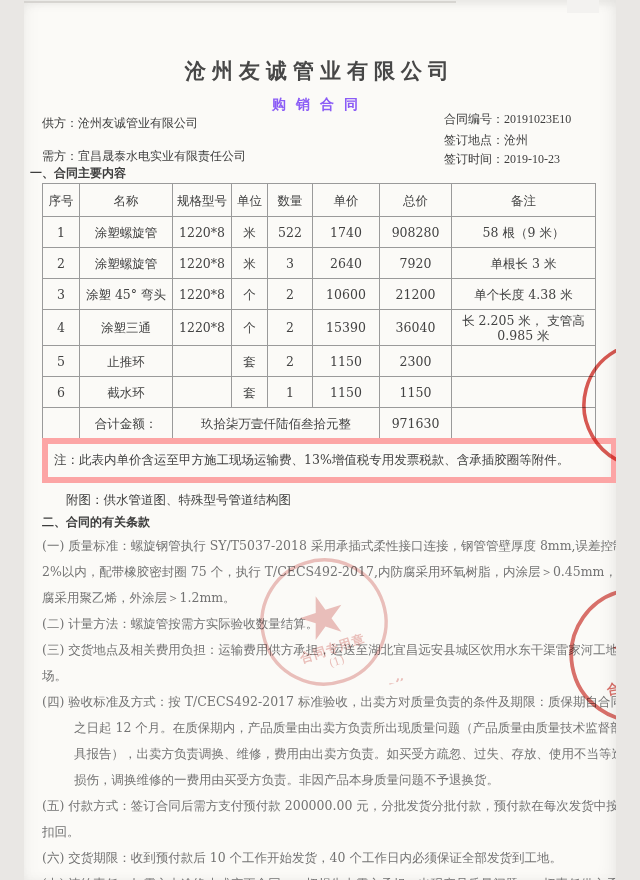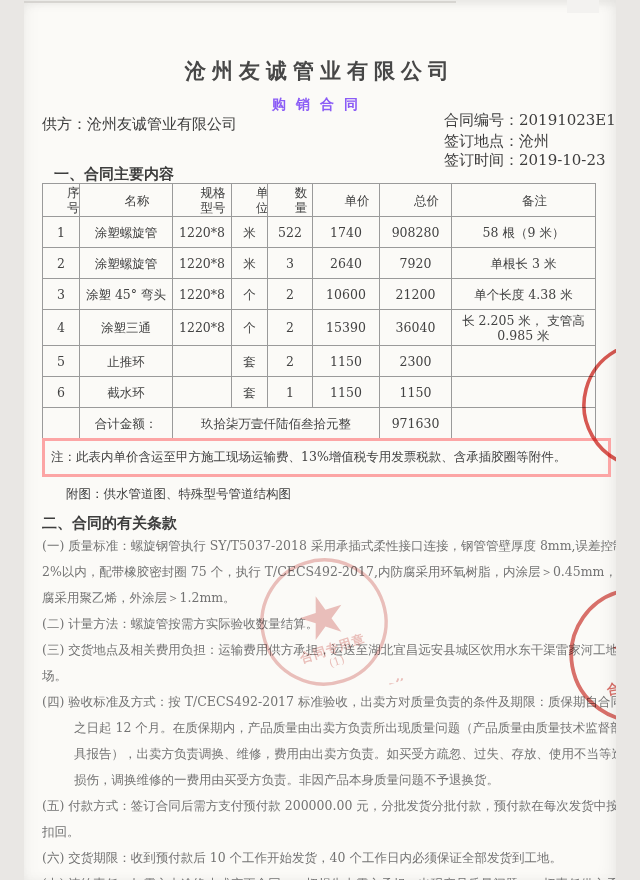--- a/index.html
+++ b/index.html
@@ -12,42 +12,42 @@
   .scan-edge-top{position:absolute;left:0;top:1px;width:432px;height:2px;background:#cfccc8;opacity:.75;}
   .scan-box{position:absolute;background:#f3f2f0;}
   .b1{left:543px;top:0;width:32px;height:13px;}
   .b2{left:612px;top:0;width:28px;height:18px;}
 
   .title{position:absolute;left:0;top:57px;width:100%;text-align:center;
     font-size:21px;font-weight:bold;letter-spacing:6px;color:#474747;}
   .subtitle{position:absolute;left:0;top:96px;width:100%;text-align:center;
     font-size:14px;font-weight:600;letter-spacing:10px;color:#8b5cf6;}
 
-  .line{position:absolute;font-size:15px;white-space:nowrap;}
+  .line{position:absolute;font-size:12px;white-space:nowrap;font-family:Liberation Serif, serif;}
   .supplier{left:18px;top:115px;}
   .buyer{left:18px;top:148px;}
   .meta1{left:420px;top:111px;}
   .meta2{left:420px;top:132px;}
   .meta3{left:420px;top:151px;}
-  .sec1{left:30px;top:165px;font-weight:bold;}
+  .sec1{left:6px;top:165px;font-weight:bold;}
   .sec2{left:18px;top:514px;font-weight:bold;}
 
   .doc-body{position:absolute;left:18px;top:183px;width:556px;}
   table.items{border-collapse:collapse;width:553px;table-layout:fixed;}
   table.items td,table.items th{
     border:1px solid #9a9a9a;font-size:12.5px;font-weight:normal;
     text-align:center;vertical-align:middle;padding:1px 2px;color:#424242;
     overflow:hidden;line-height:15px;
   }
-  table.items tr.hd td{height:30px;padding-left:24px;}
+  table.items tr.hd td{height:30px;}
   table.items tr.r{height:31px;}
   table.items tr.r4{height:36px;}
   .remark-wrap{line-height:15px;}
   .note-box{
-    width:551px;border:3px solid #fca5a5;margin-top:-1px;
+    width:551px;border:6px solid #fca5a5;margin-top:-1px;
     font-size:12.5px;padding:8px 6px;color:#424242;
   }
   .attachment{margin-top:9px;font-size:12.5px;padding-left:24px;}
 
   .terms{position:absolute;left:18px;top:533px;width:606px;}
   .term{font-size:12.5px;line-height:26px;color:#737373;margin:0;}
   .term .no{margin-right:4px;}
   .term.hang{padding-left:32px;text-indent:-32px;}
 
   .seal{position:absolute;mix-blend-mode:multiply;pointer-events:none;}
@@ -62,20 +62,21 @@
 <div class="page">
 
   <div class="scan-edge-top"></div>
   <div class="scan-box b1"></div>
   <div class="scan-box b2"></div>
 
   <div class="title">沧州友诚管业有限公司</div>
   <div class="subtitle">购销合同</div>
 
   <div class="line supplier">供方：沧州友诚管业有限公司</div>
+  <div class="line buyer">需方：宜昌晟泰水电实业有限责任公司</div>
   <div class="line meta1">合同编号：20191023E10</div>
   <div class="line meta2">签订地点：沧州</div>
   <div class="line meta3">签订时间：2019-10-23</div>
 
   <div class="line sec1">一、合同主要内容</div>
 
   <div class="doc-body">
     <table class="items">
       <colgroup>
         <col style="width:37px">

